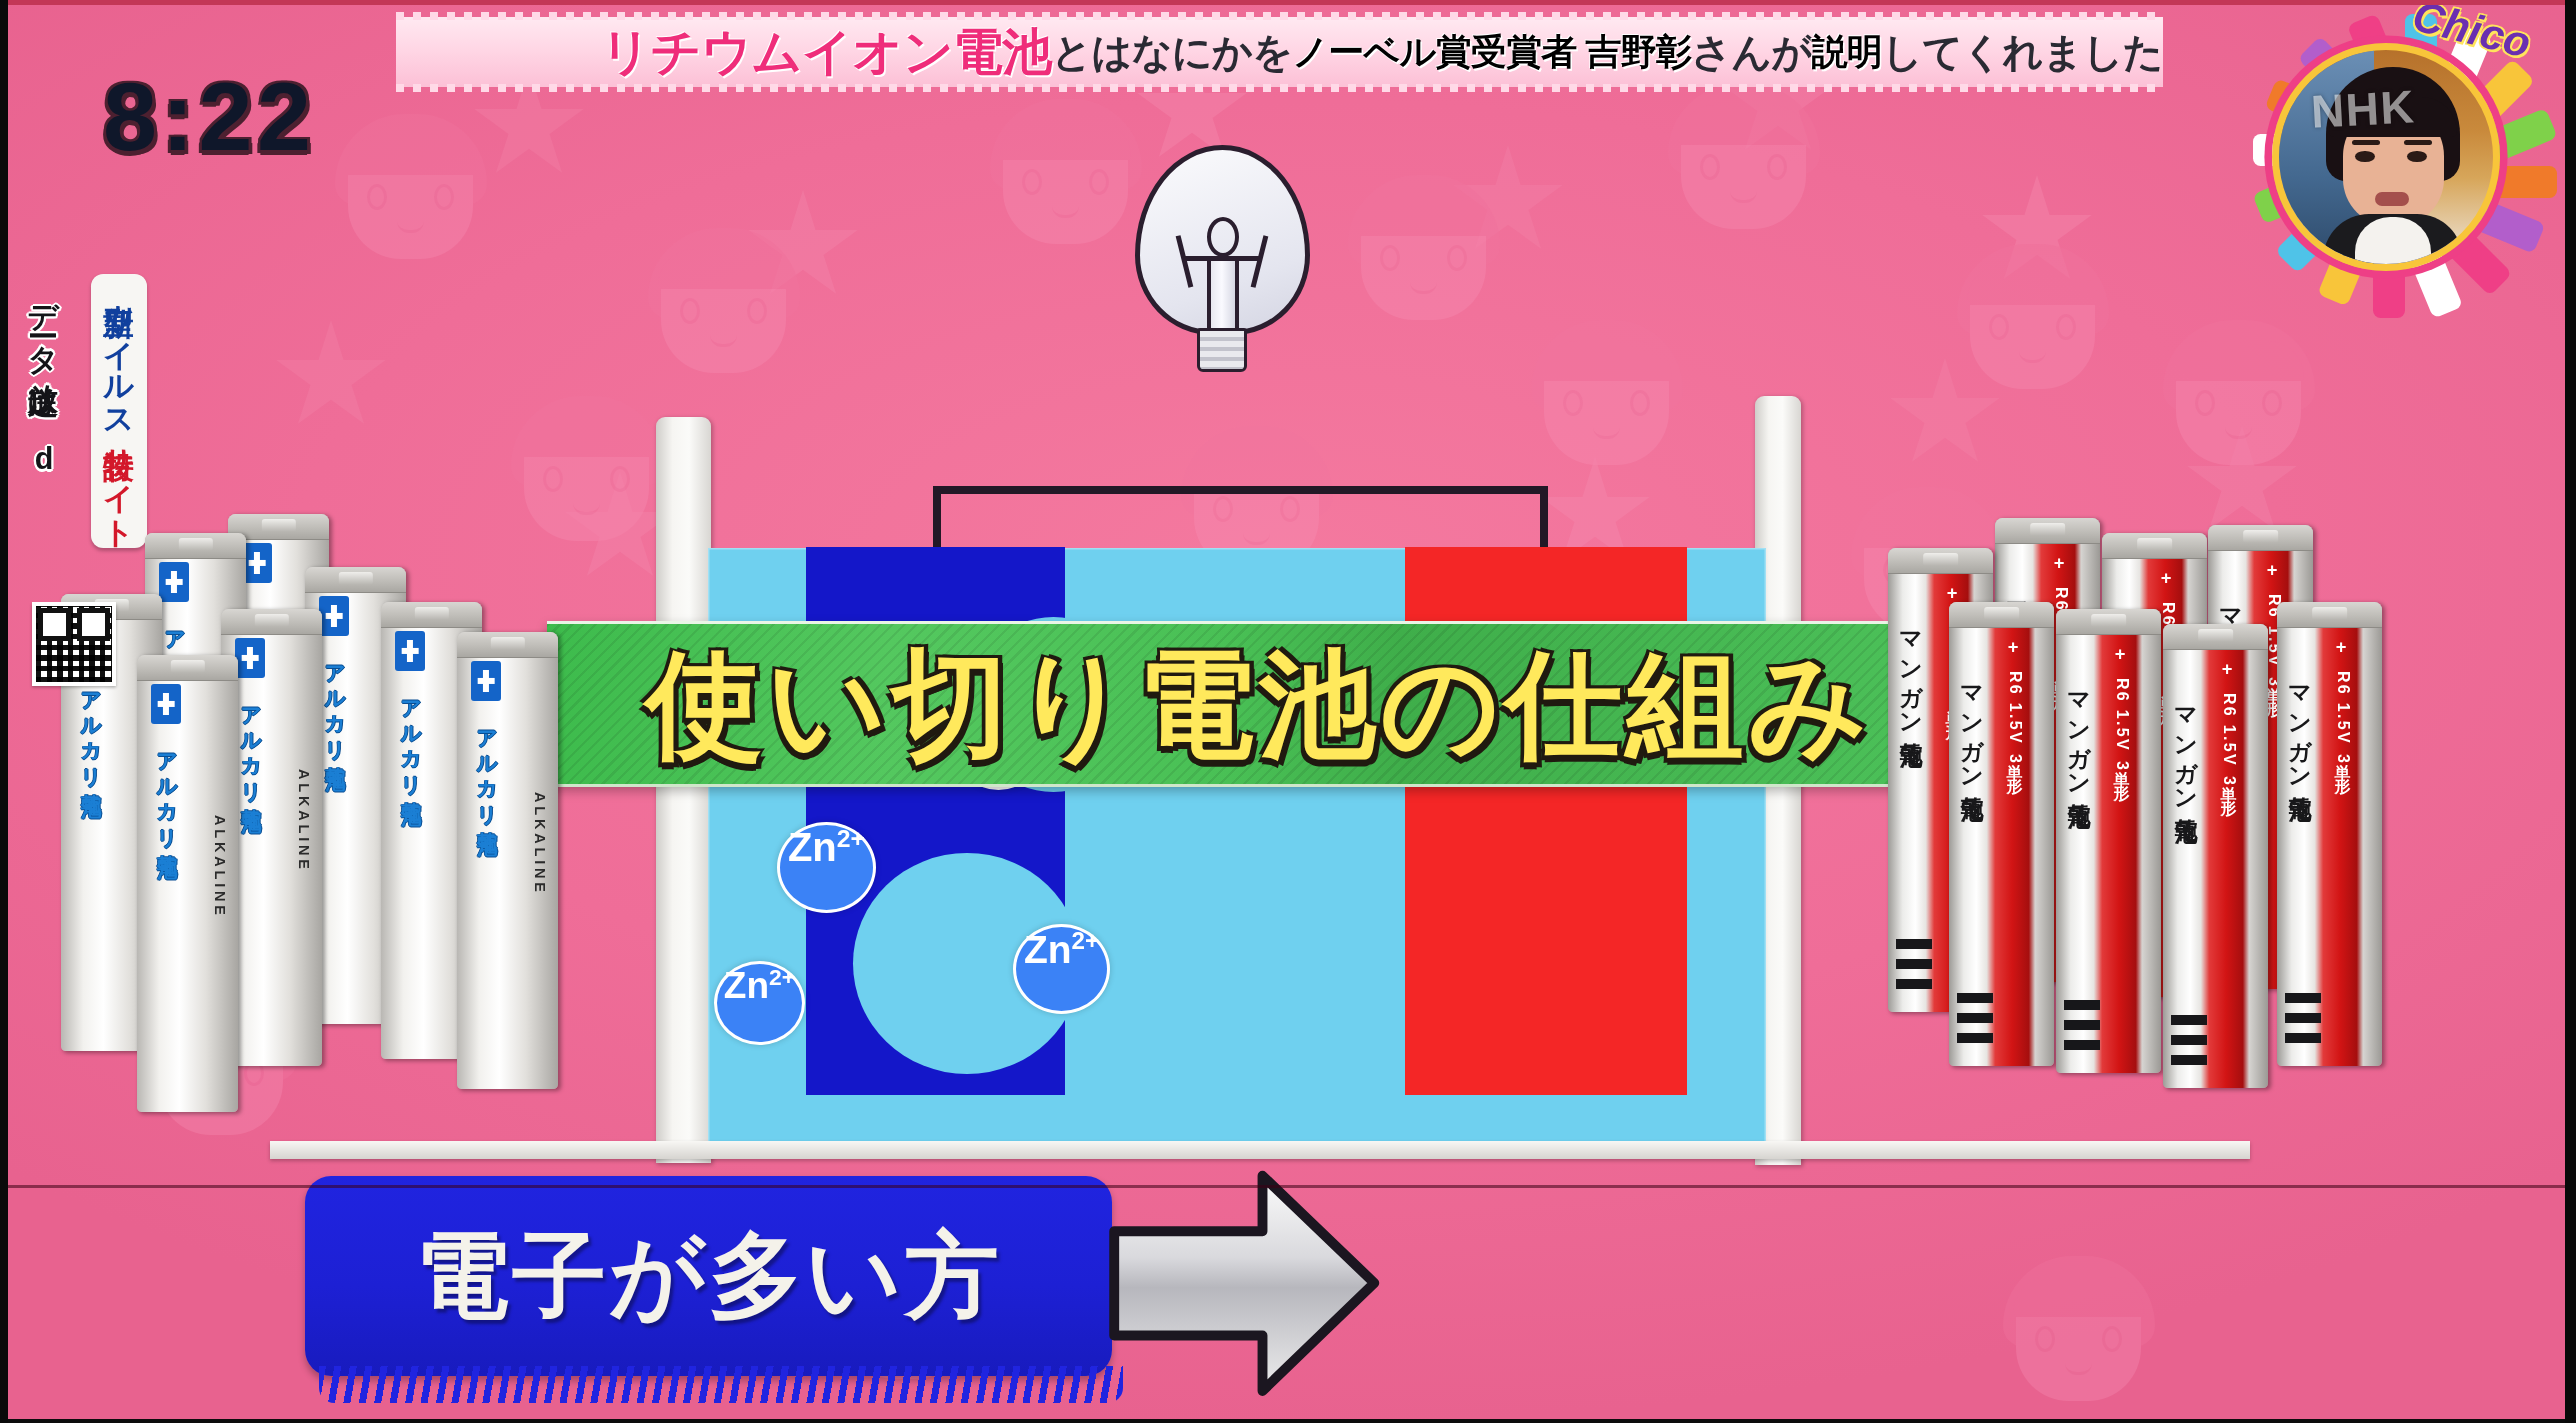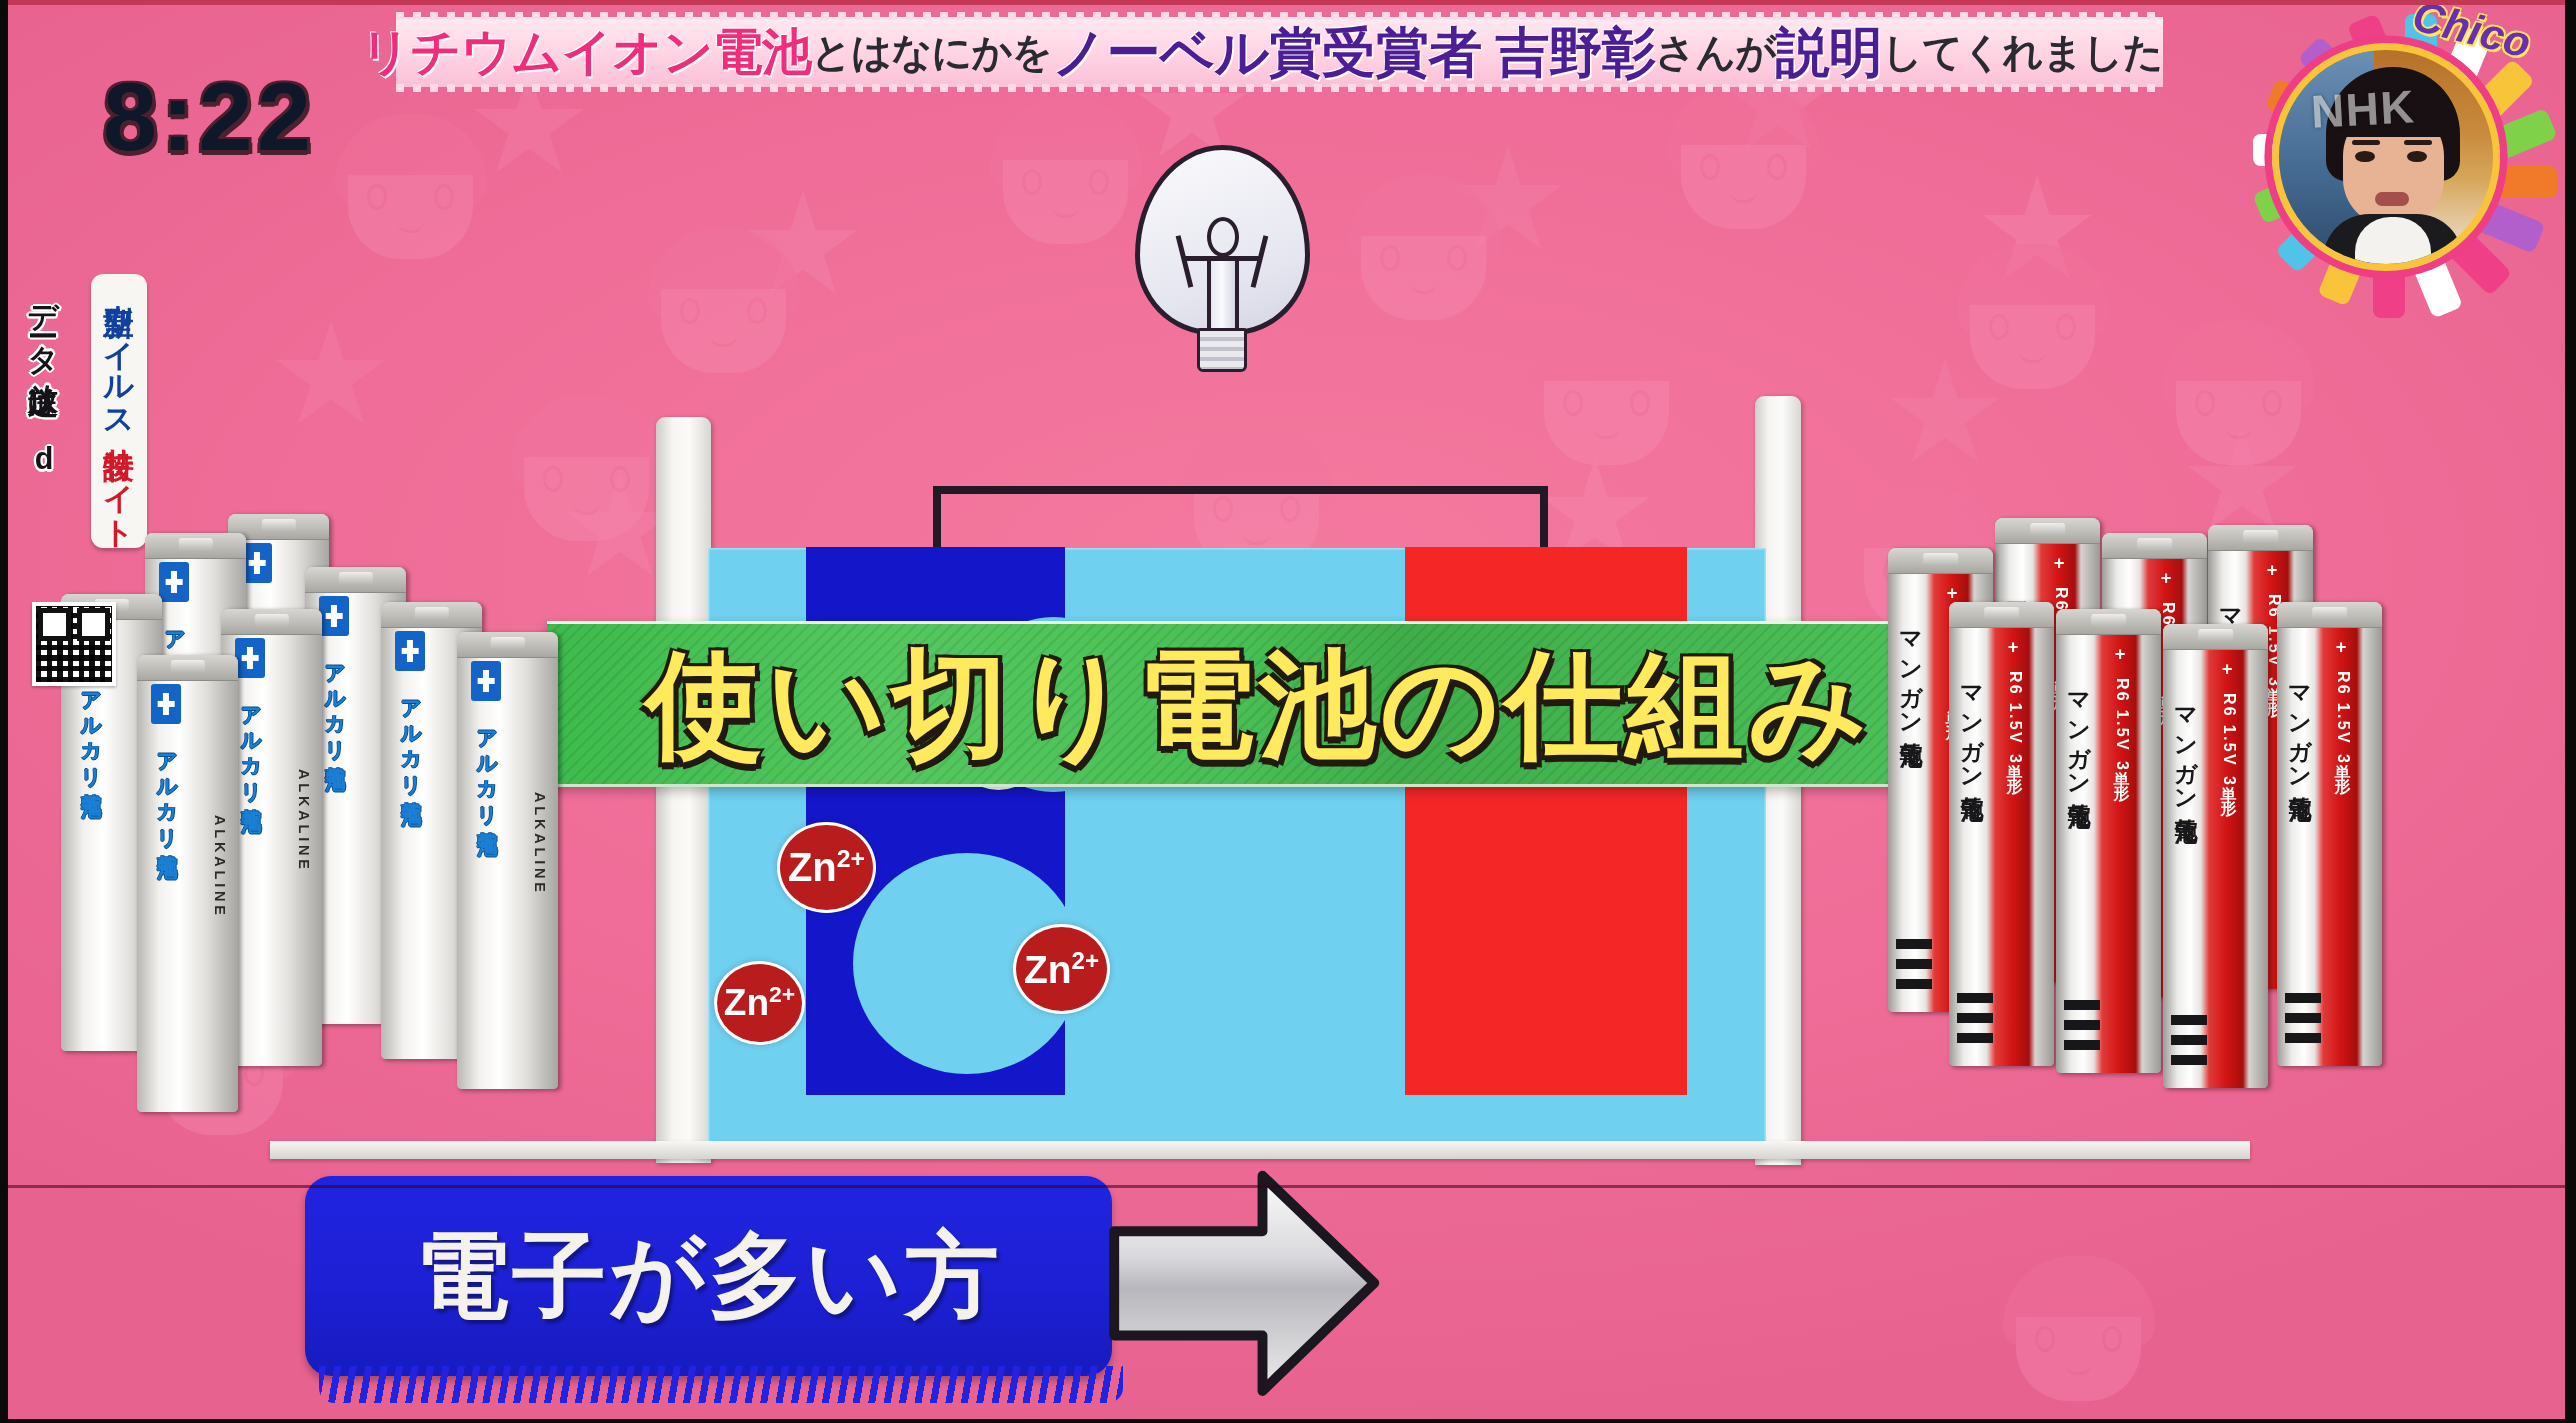--- a/index.html
+++ b/index.html
@@ -76,21 +76,21 @@
   .topbar-zig-bot{bottom:-4.6px;}
   .topbar-text{
     position:absolute; inset:0;
     display:flex;align-items:center;justify-content:flex-end;
     white-space:nowrap;
     font-size:47px;font-weight:bold;letter-spacing:-0.8px;
     line-height:1;
   }
   .t-pink{ color:#ef2d7a; text-shadow:1.5px 1.5px 0 #fff,-0.8px -0.8px 0 #fff; font-size:50px;}
   .t-dark{ color:#2a2a33; font-size:40px; }
-  .t-blue{ color:#4c1d95; text-shadow:1.5px 1.5px 0 #fff,-0.8px -0.8px 0 #fff; font-size:54px;}
+  .t-blue{ color:#000000; text-shadow:1.5px 1.5px 0 #fff,-0.8px -0.8px 0 #fff; font-size:36px;}
 
   
   .clock{
     position:absolute; left:103px; top:61px;
     font-size:97px; font-weight:bold; color:#0f172a;
     letter-spacing:4.6px;
     text-shadow:
       0 5.3px 0 #4d2030, 3.8px 3.8px 0 #4d2030, -3px 3px 0 #4d2030,
       3px -2.3px 0 #4d2030, -2.3px -2.3px 0 #4d2030;
     font-family:"Liberation Sans", sans-serif;
@@ -281,24 +281,24 @@
     background:linear-gradient(90deg,#e7e7ef,#fafaff 45%,#d6d7e3);
     border-left:4.6px solid #2a1e2e; border-right:4.6px solid #2a1e2e;
   }
   .bulb .base{
     position:absolute; left:62px; top:183px; width:50px; height:44px;
     background:repeating-linear-gradient(180deg,#e9e9ee 0 6.1px,#c2c2cc 6.1px 10px);
     border:3.8px solid #2a1e2e; border-radius:3px 3px 6.1px 6.1px;
   }
   .ion{
     position:absolute;
-    background:#b91c1c;
+    background:#3b82f6;
     border:3.8px solid #fff;
     border-radius:50%;
-    display:flex;align-items:center;justify-content:center;
+    display:flex;align-items:flex-start;justify-content:center;
     color:#fff;font-weight:bold;
     box-shadow:0 0 6.1px rgba(0,0,0,.18);
   }
   .ion span.sup{ font-size:.62em; vertical-align:super; }
 
   
   .green-banner{
     position:absolute; left:547px; top:621px; width:1424px; height:166px;
     background:
       repeating-linear-gradient(135deg, rgba(0,0,0,.08) 0 2.3px, transparent 2.3px 8.4px),

